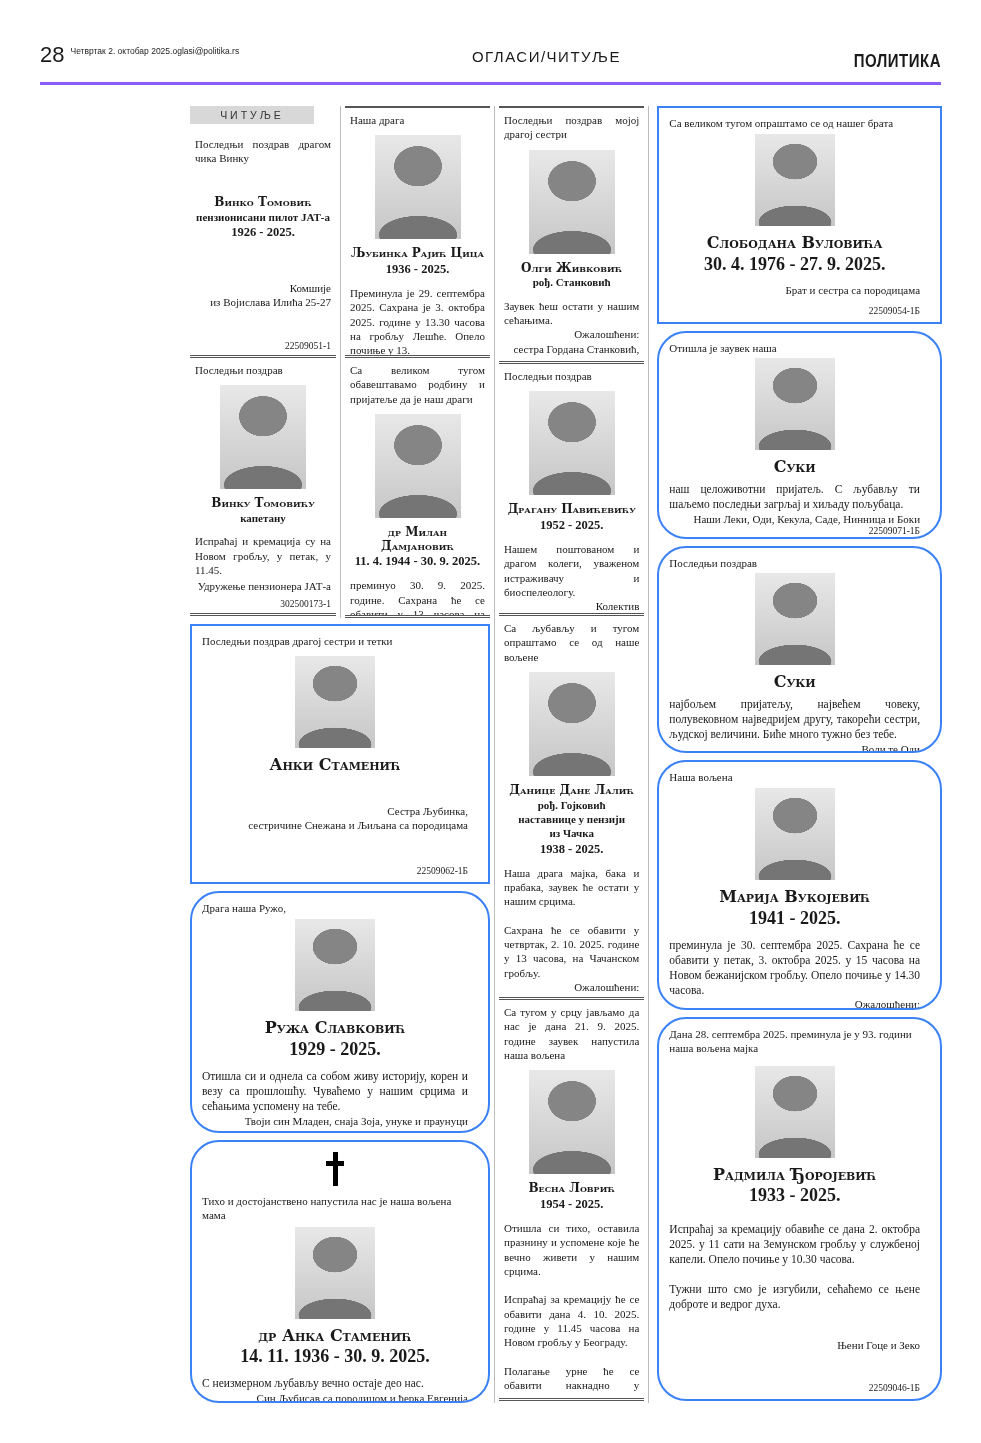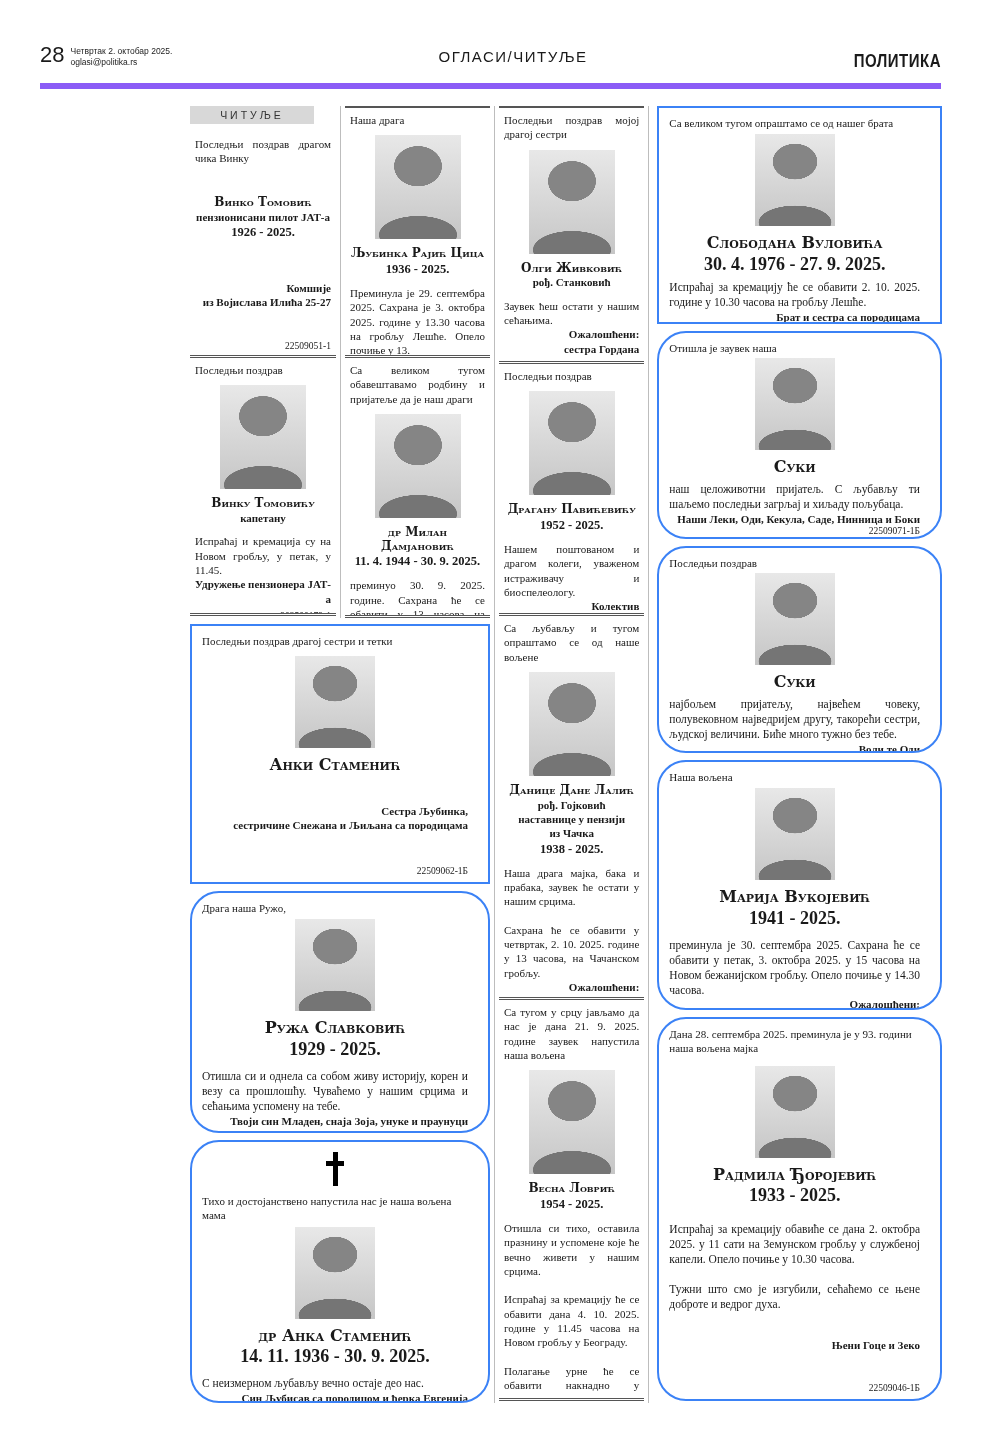--- a/index.html
+++ b/index.html
@@ -2,24 +2,24 @@
 <html lang="sr"><head>
 <meta charset="utf-8">
 <style>
   html,body{margin:0;padding:0;background:#fff;}
   body{width:981px;height:1443px;position:relative;overflow:hidden;
        font-family:"Liberation Serif",serif;color:#1a1a1a;}
 
   
   .masthead{position:absolute;top:44px;left:40px;right:40px;
             display:flex;align-items:flex-start;justify-content:space-between;
-            border-bottom:6px solid #8b5cf6;padding-bottom:16px;}
+            border-bottom:3px solid #8b5cf6;padding-bottom:16px;}
   .mh-left{display:flex;align-items:flex-start;gap:6px;}
   .page-no{font-family:"Liberation Sans",sans-serif;font-size:22px;font-weight:400;line-height:1;}
-  .mh-meta{display:flex;flex-direction:column;font-family:"Liberation Sans",sans-serif;
+  .mh-meta{display:flex;flex-direction:row;font-family:"Liberation Sans",sans-serif;
            font-size:8.5px;line-height:1.25;padding-top:2px;color:#222;}
   .section-title{font-family:"Liberation Sans",sans-serif;font-size:15px;letter-spacing:1.5px;
                  font-weight:500;padding-top:4px;}
   .brand{font-family:"Liberation Sans",sans-serif;font-weight:800;font-size:15px;
          letter-spacing:.5px;transform:scaleY(1.25);transform-origin:top right;padding-top:4px;}
 
   
   .main{position:absolute;top:106px;left:190px;width:752px;display:flex;align-items:flex-start;}
   .vr{width:1px;background:#bdbdbd;align-self:stretch;margin:0 4px;}
   .group12{width:300px;}
@@ -51,21 +51,21 @@
   .photo-w{width:80px;height:92px;}
 
   .name{font-family:"DejaVu Serif",serif;font-variant:small-caps;font-weight:700;
         text-align:center;font-size:12px;line-height:1.15;margin-top:4px;}
   .box .name{font-size:16px;}
   .sub{font-weight:700;text-align:center;font-size:11px;line-height:1.3;white-space:pre-line;}
   .years{font-weight:700;text-align:center;font-size:12.5px;margin-top:1px;}
   .box .years{font-size:18px;}
   .body{font-size:11px;line-height:1.3;text-align:justify;white-space:pre-line;margin-top:9px;}
   .box .body{font-size:11.5px;}
-  .sig{font-weight:700;text-align:right;font-size:11px;line-height:1.35;
+  .sig{font-weight:400;text-align:right;font-size:11px;line-height:1.35;
        white-space:pre-line;margin-top:auto;}
   .code{text-align:right;font-size:9.5px;margin-top:auto;padding-top:4px;} .sp2{flex:2;} .sp3{flex:3;}
 
   .cross{width:26px;height:34px;margin:2px auto 8px auto;flex:none;
          background:
            linear-gradient(#000,#000) 50% 0/5px 100% no-repeat,
            linear-gradient(#000,#000) 50% 9px/18px 5px no-repeat;}
 </style>
 </head>
 <body>
@@ -230,21 +230,20 @@
   </div>
 
   <div class="vr"></div>
 
   <div class="col4">
     <article class="obit box" style="height:218px">
       <div class="open">Са великом тугом опраштамо се од нашег брата</div>
       <div class="photo photo-w" style="margin-top:4px"></div>
       <div class="name">Слободана Вуловића</div>
       <div class="years">30. 4. 1976 - 27. 9. 2025.</div>
-      <div class="body" style="margin-top:5px">Испраћај за кремацију ће се обавити 2. 10. 2025. године у 10.30 часова на гробљу Лешће.</div>
       <div class="sig">Брат и сестра са породицама</div>
       <div class="code" style="padding-top:0">22509054-1Б</div>
     </article>
 
     <article class="obit box mt7" style="height:208px">
       <div class="open">Отишла је заувек наша</div>
       <div class="photo photo-w" style="margin-top:3px"></div>
       <div class="name">Суки</div>
       <div class="body" style="margin-top:5px">наш целоживотни пријатељ. С љубављу ти шаљемо последњи загрљај и хиљаду пољубаца.</div>
       <div class="sig">Наши Леки, Оди, Кекула, Саде, Нинница и Боки</div>

